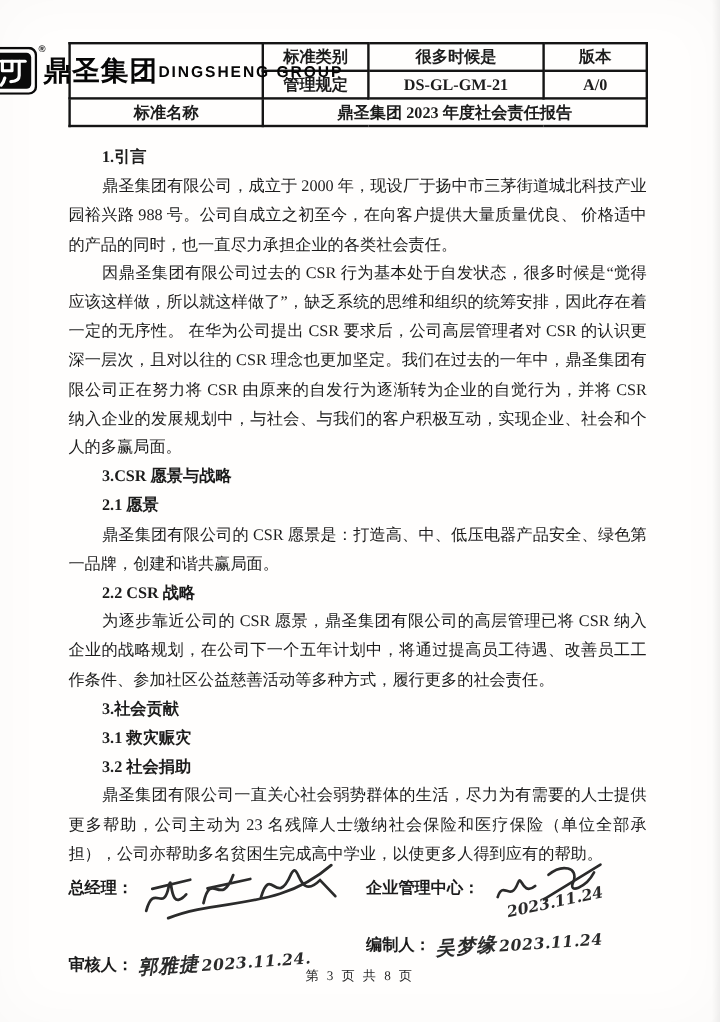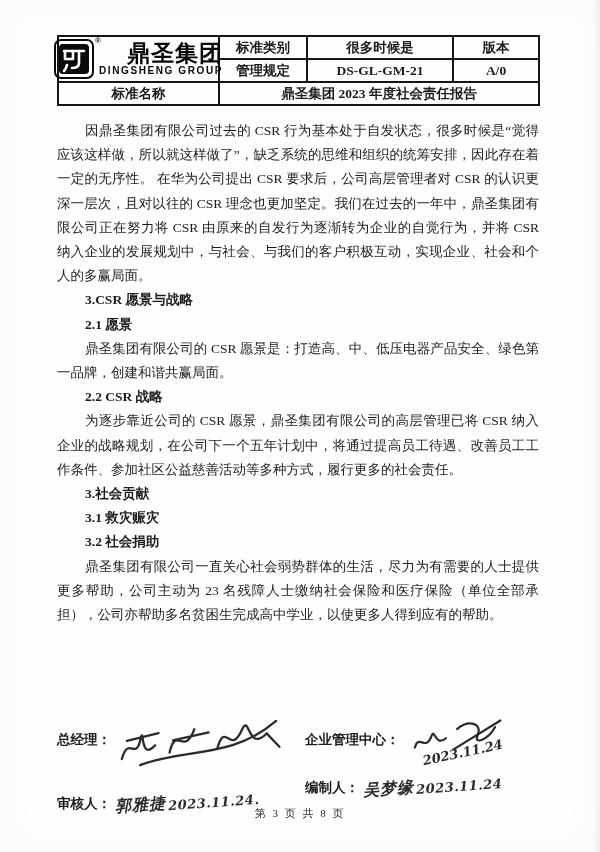--- a/index.html
+++ b/index.html
@@ -40,24 +40,24 @@
   .col-cat { width:88px;margin-top:44px; }
   .col-num { width:146px; }
   .col-ver { width:86px; }
   .row-head td { height:26px; }
   .row-name td { height:27px; font-size:14px; }
 
   .logo-wrap { display:flex; align-items:center; justify-content:center; gap:5px; }
   .logo-mark { position:relative; width:40px; height:40px; flex:0 0 auto; }
   .logo-reg { position:absolute; top:-3px; right:-7px; font-size:8px; font-weight:bold; color:#111;
               font-family:"Liberation Sans",sans-serif; }
-  .logo-text { display:flex; flex-direction:column; align-items:flex-end; line-height:1.05; }
+  .logo-text { display:flex; align-items:center; line-height:1.05; }
   .logo-cn { font-size:23px; font-weight:900; letter-spacing:1px; color:#060606;
              font-family:"Liberation Sans","DejaVu Sans",sans-serif; white-space:nowrap; }
-  .logo-en { font-size:10px; font-weight:bold; letter-spacing:1.6px; color:#060606;
+  .logo-en { font-size:13px; font-weight:bold; letter-spacing:1.6px; color:#060606;
              font-family:"Liberation Sans","DejaVu Sans",sans-serif; white-space:nowrap; margin-top:1px; }
 
   
   .body-text {
     position:absolute; top:119px; left:57px;
     width:482px; height:612px;
     font-size:13.5px; line-height:24.2px;
     overflow:hidden;
     text-align:justify;
   }
@@ -132,20 +132,22 @@
       <td>A/0</td>
     </tr>
     <tr class="row-name">
       <td>标准名称</td>
       <td colspan="3">鼎圣集团 2023 年度社会责任报告</td>
     </tr>
   </tbody>
     </table>
 
   <div class="body-text">
+    <p class="head">1.引言</p>
+    <p>鼎圣集团有限公司，成立于 2000 年，现设厂于扬中市三茅街道城北科技产业园裕兴路 988 号。公司自成立之初至今，在向客户提供大量质量优良、 价格适中的产品的同时，也一直尽力承担企业的各类社会责任。</p>
     <p>因鼎圣集团有限公司过去的 CSR 行为基本处于自发状态，很多时候是“觉得应该这样做，所以就这样做了”，缺乏系统的思维和组织的统筹安排，因此存在着一定的无序性。 在华为公司提出 CSR 要求后，公司高层管理者对 CSR 的认识更深一层次，且对以往的 CSR 理念也更加坚定。我们在过去的一年中，鼎圣集团有限公司正在努力将 CSR 由原来的自发行为逐渐转为企业的自觉行为，并将 CSR 纳入企业的发展规划中，与社会、与我们的客户积极互动，实现企业、社会和个人的多赢局面。</p>
     <p class="head">3.CSR 愿景与战略</p>
     <p class="head">2.1 愿景</p>
     <p>鼎圣集团有限公司的 CSR 愿景是：打造高、中、低压电器产品安全、绿色第一品牌，创建和谐共赢局面。</p>
     <p class="head">2.2 CSR 战略</p>
     <p>为逐步靠近公司的 CSR 愿景，鼎圣集团有限公司的高层管理已将 CSR 纳入企业的战略规划，在公司下一个五年计划中，将通过提高员工待遇、改善员工工作条件、参加社区公益慈善活动等多种方式，履行更多的社会责任。</p>
     <p class="head">3.社会贡献</p>
     <p class="head">3.1 救灾赈灾</p>
     <p class="head">3.2 社会捐助</p>
     <p>鼎圣集团有限公司一直关心社会弱势群体的生活，尽力为有需要的人士提供更多帮助，公司主动为 23 名残障人士缴纳社会保险和医疗保险（单位全部承担），公司亦帮助多名贫困生完成高中学业，以使更多人得到应有的帮助。</p>

